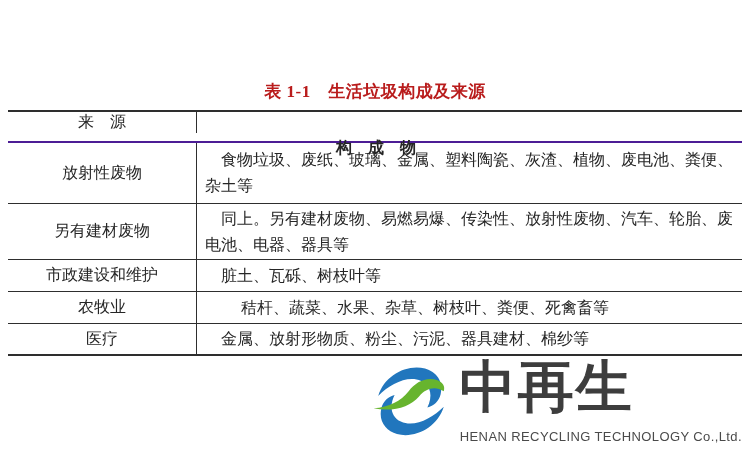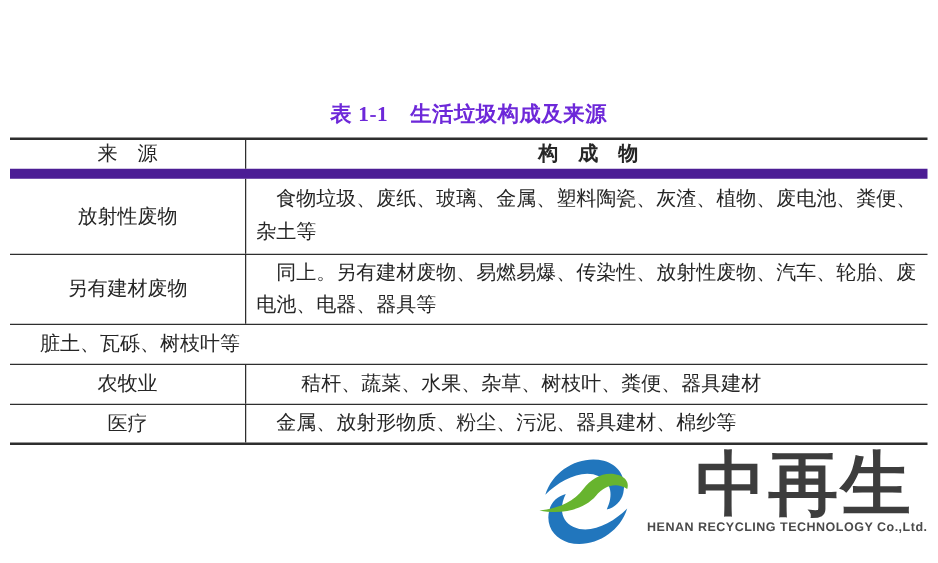--- a/index.html
+++ b/index.html
@@ -13,35 +13,35 @@
     overflow: hidden;
   }
 
   
   .tbl-title {
     position: absolute;
     left: 8px; top: 80px; width: 734px;
     text-align: center;
     font-size: 17px;
     font-weight: bold;
-    color: #6d28d9;
+    color: #b91c1c;
     letter-spacing: 0.5px;
   }
 
   
   .tbl {
     position: absolute;
     left: 8px; top: 110px; width: 734px;
     border-top: 2.5px solid #2e2e2e;
     border-bottom: 2.5px solid #2e2e2e;
     font-size: 16px;
   }
   .row { display: flex; border-bottom: 1px solid #2e2e2e; }
   .row:last-child { border-bottom: none; }
-  .row.hdr { border-bottom: 8px solid #4c1d95; }
+  .row.hdr { border-bottom: 2px solid #4c1d95; flex-direction: column; }
 
   .c-src {
     width: 189px;
     border-right: 1px solid #2e2e2e;
     display: flex; align-items: center; justify-content: center;
     text-align: center;
     flex-shrink: 0;
   }
   .c-comp {
     flex: 1;
@@ -69,29 +69,28 @@
   .logo-mark { width: 90px; height: 78px; flex-shrink: 0; }
   .logo-text { display: flex; flex-direction: column; margin-left: 4px; }
   .logo-wordmark {
     font-family: "Liberation Sans", "DejaVu Sans", sans-serif;
     font-weight: 900;
     font-size: 56px;
     line-height: 54px;
     letter-spacing: 2px;
     color: #3d3d3d;
     white-space: nowrap;
-    margin-left: 39px;
   }
   .logo-subtitle {
     font-family: "Liberation Sans", "DejaVu Sans", sans-serif;
-    font-weight: bold;
-    font-size: 10px;
+    font-weight: normal;
+    font-size: 13px;
     letter-spacing: 0.4px;
     color: #4a4a4a;
-    margin-top: 3px;
+    margin-top: 15px;
     white-space: nowrap;
   }
 </style>
 </head>
 <body>
 
 <div class="tbl-title">表 1-1　生活垃圾构成及来源</div>
 
 <div class="tbl">
 
@@ -110,29 +109,30 @@
   </div>
 
   <div class="row h-r1">
     <div class="c-src">另有建材废物</div>
     <div class="c-comp">
       <p>同上。另有建材废物、易燃易爆、传染性、放射性废物、汽车、轮胎、废电池、电器、器具等</p>
     </div>
   </div>
 
   <div class="row h-r2">
+    <div class="c-src">市政建设和维护</div>
     <div class="c-comp">
       <p>脏土、瓦砾、树枝叶等</p>
     </div>
   </div>
 
   <div class="row h-r3">
     <div class="c-src">农牧业</div>
     <div class="c-comp">
-      <p>秸杆、蔬菜、水果、杂草、树枝叶、粪便、器具建材</p>
+      <p>秸杆、蔬菜、水果、杂草、树枝叶、粪便、死禽畜等</p>
     </div>
   </div>
 
   <div class="row h-r4">
     <div class="c-src">医疗</div>
     <div class="c-comp">
       <p>金属、放射形物质、粉尘、污泥、器具建材、棉纱等</p>
     </div>
   </div>
 

